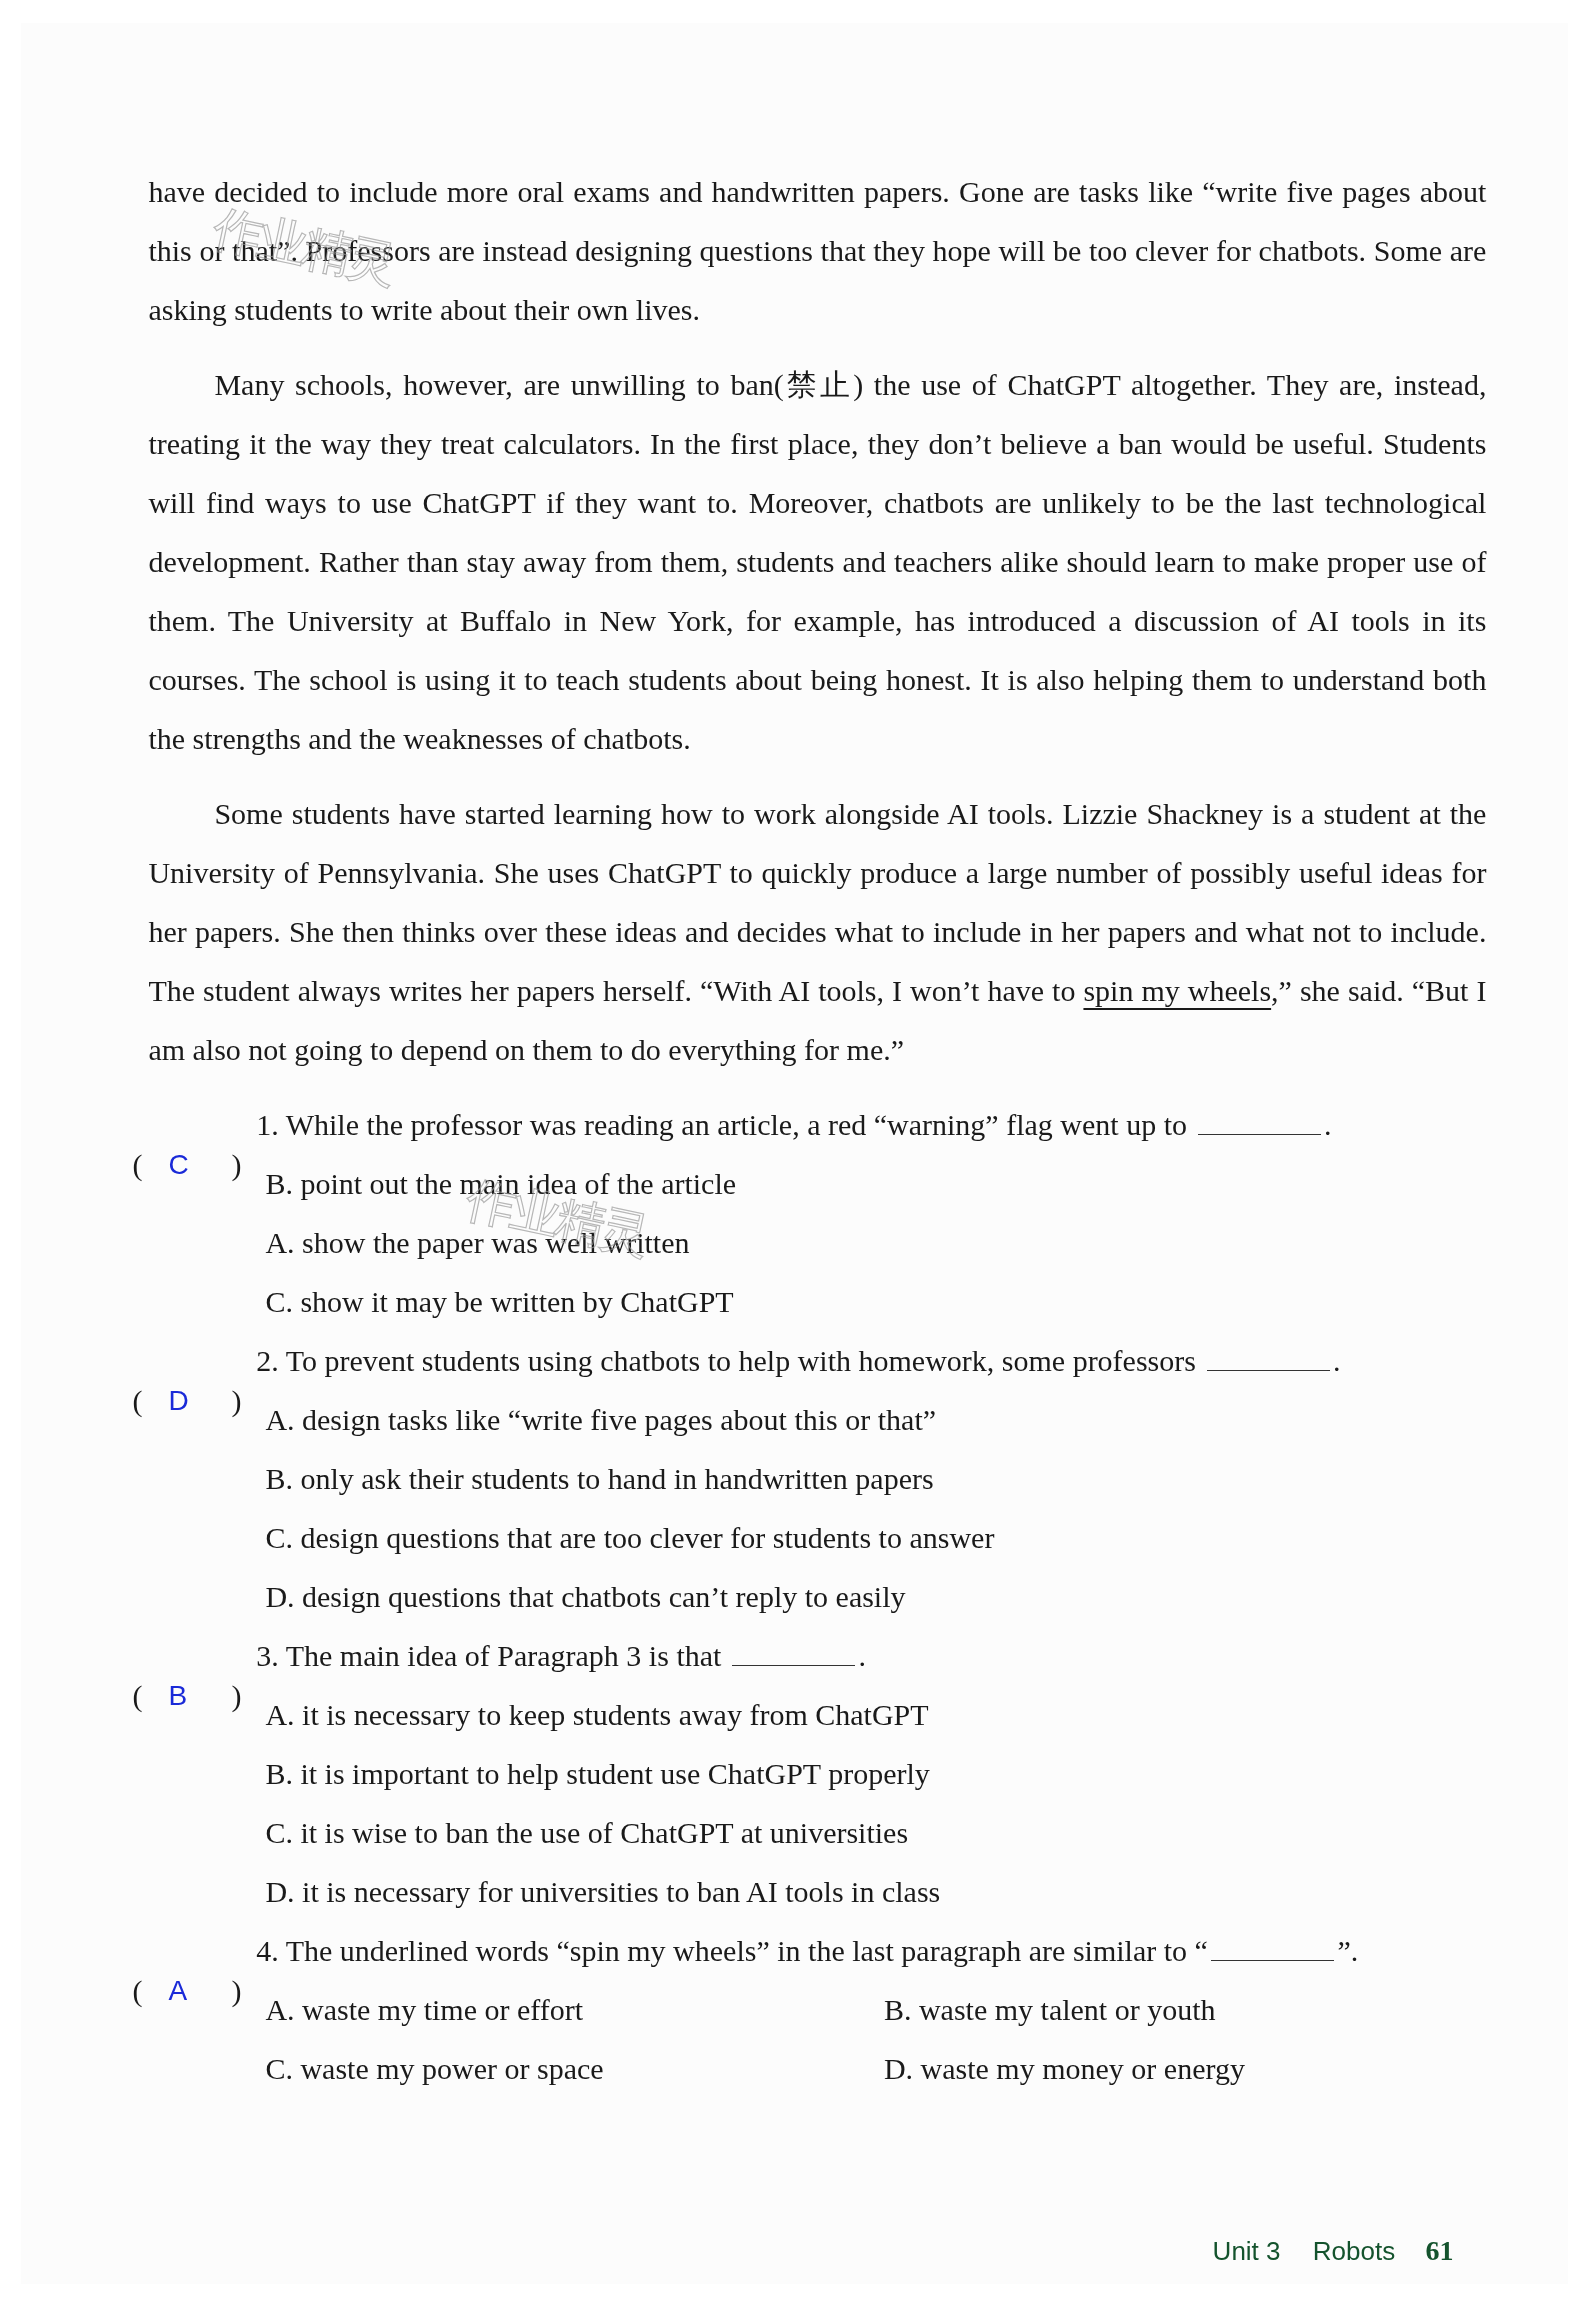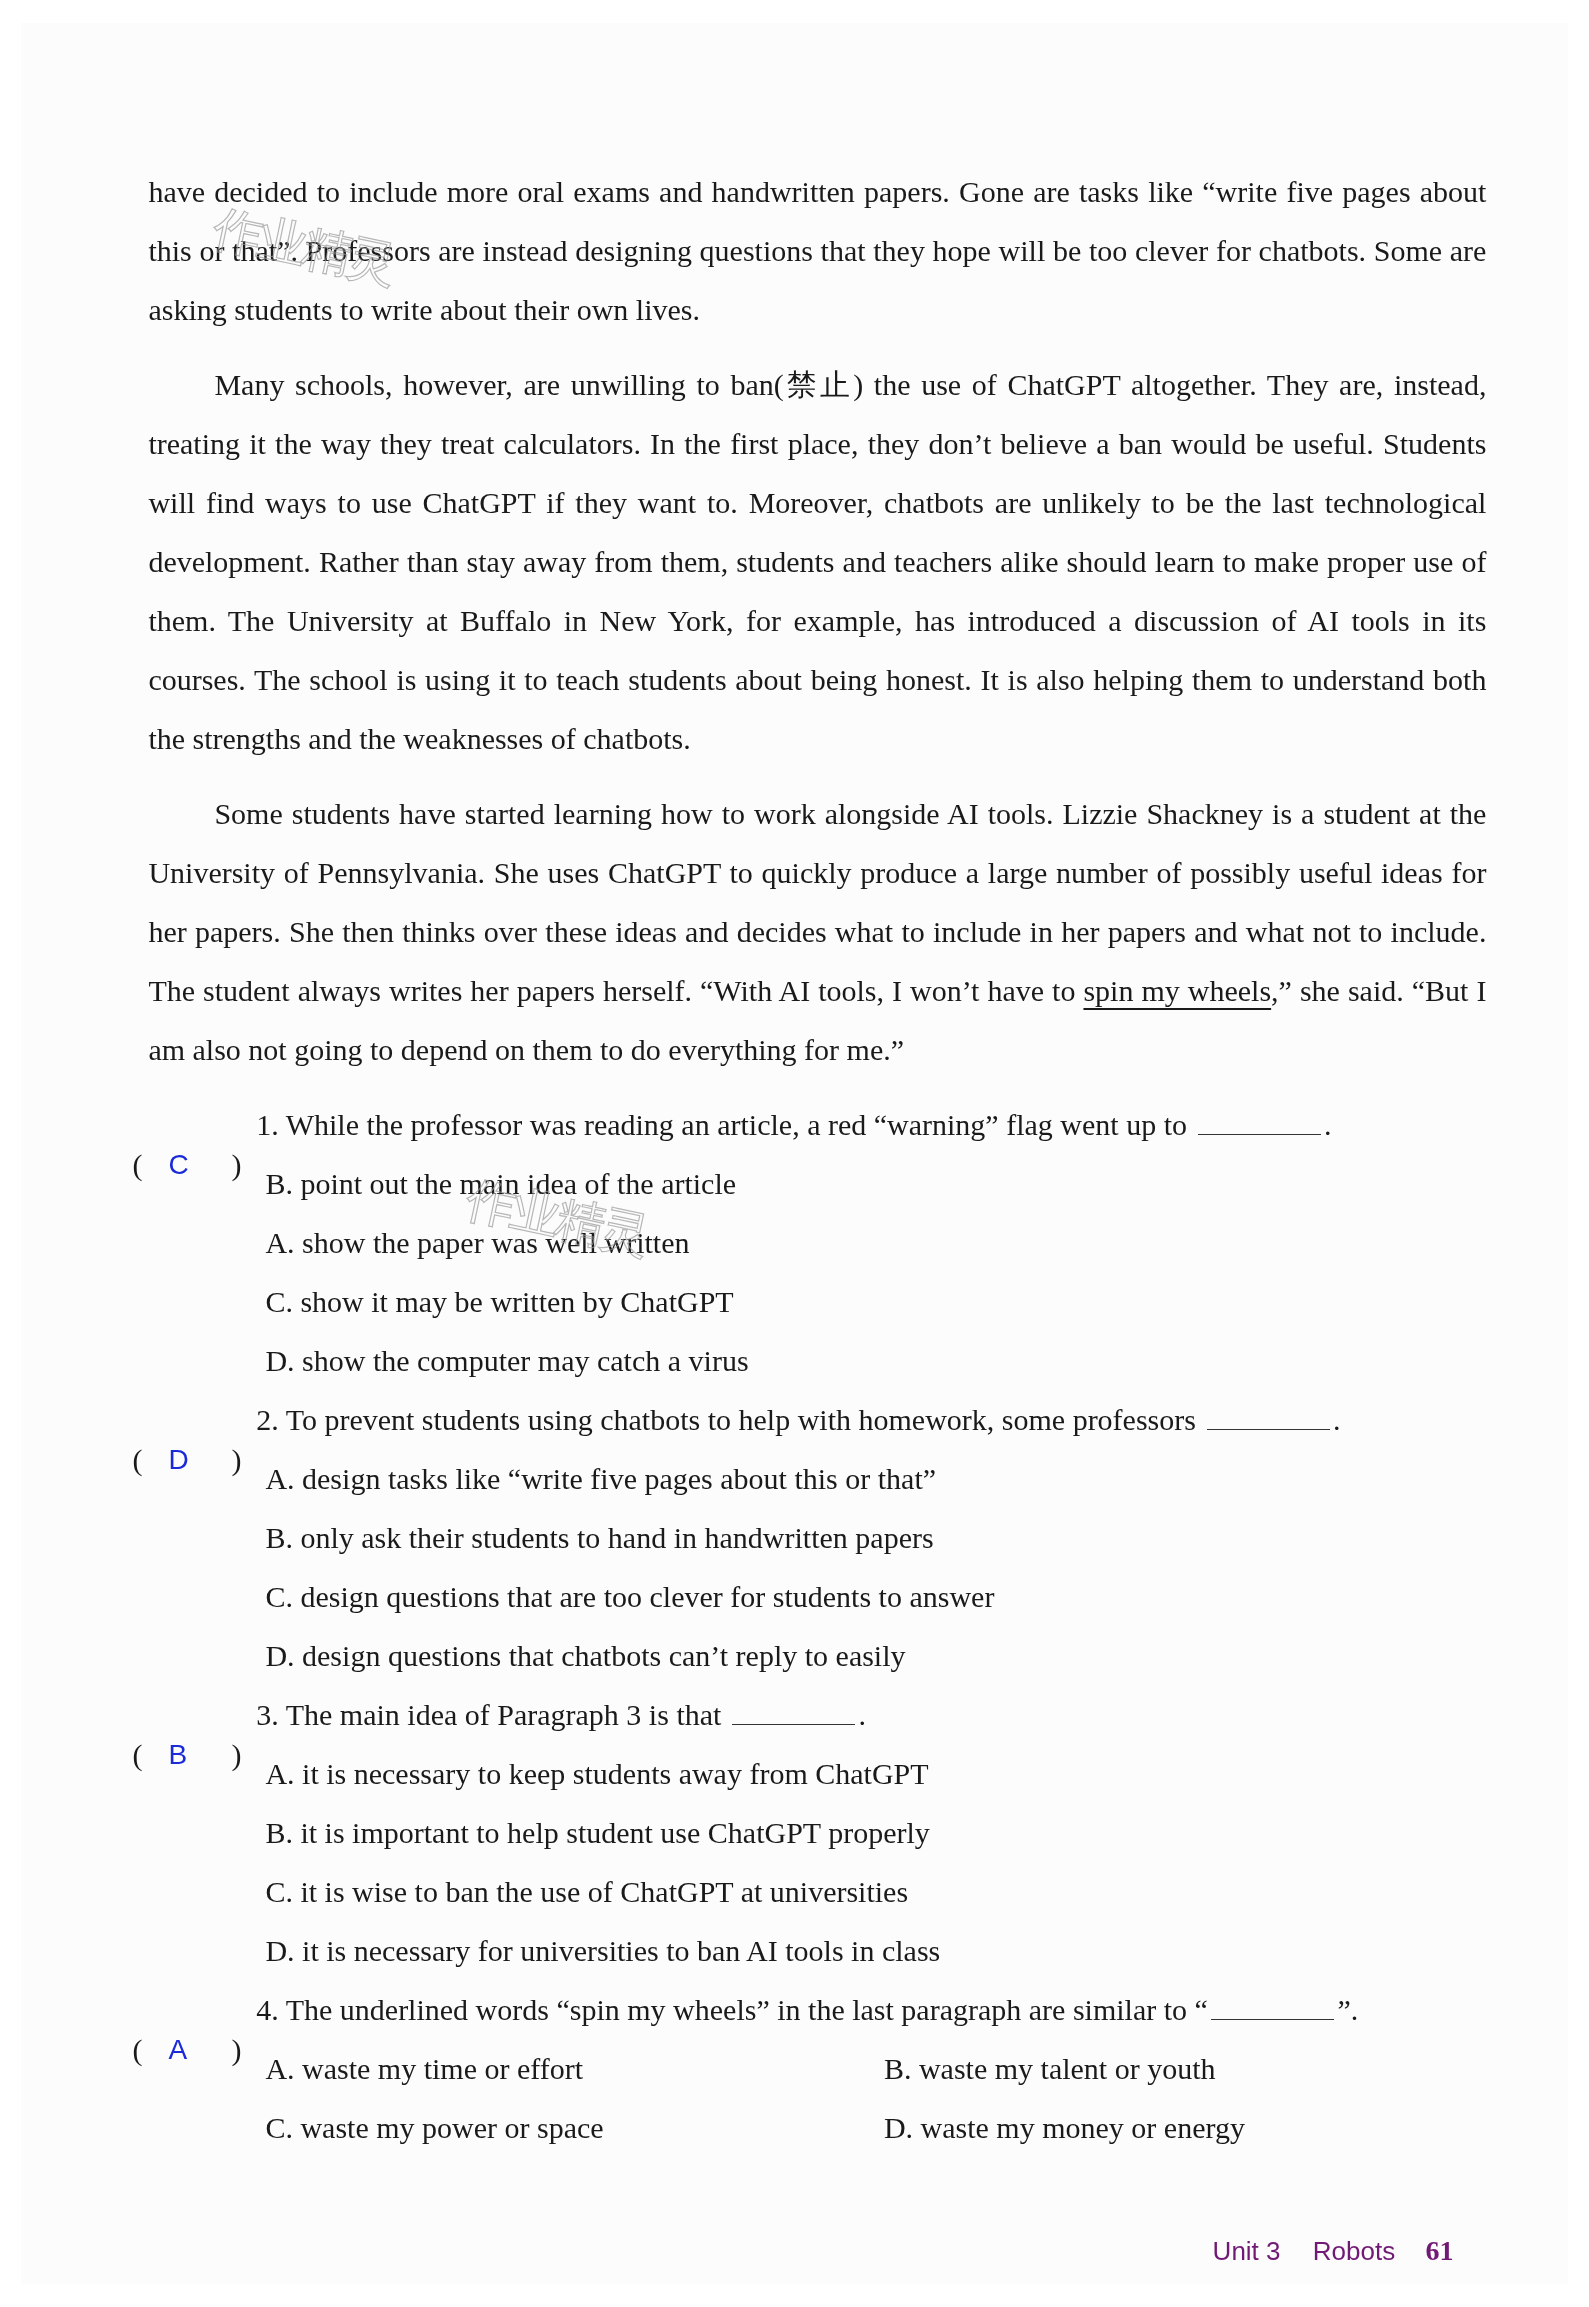--- a/index.html
+++ b/index.html
@@ -13,21 +13,21 @@
   .q { position: relative; margin: 0; white-space: nowrap; }
   .paren { display: inline-block; width: 132px; position: relative; }
   .paren .l { position: absolute; left: 0; }
   .paren .ans { position: absolute; left: 36px; color: #1a2ad8; font-family: "Liberation Sans", sans-serif; font-size: 28px; }
   .paren .r { position: absolute; left: 99px; }
   .qtext { display: inline-block; margin-left: -8.2px; }
   .blank { display: inline-block; width: 123px; border-bottom: 1.6px solid #333; height: 0.8px; vertical-align: baseline; margin: 0 3.3px; }
   .opt { margin: 0 0 0 133px; white-space: nowrap; }
   .opt-row { display: flex; margin-left: 133px; }
   .opt-row .col { width: 630px; white-space: nowrap; }
-  .footer { position: absolute; top: 2212px; right: 115px; font-family: "Liberation Sans", sans-serif; font-size: 26px; color: #701a75; white-space: nowrap; }
+  .footer { position: absolute; top: 2212px; right: 115px; font-family: "Liberation Sans", sans-serif; font-size: 26px; color: #14532d; white-space: nowrap; }
   .footer .unit { margin-right: 25px; }
   .footer .num { font-family: "Liberation Serif", serif; font-weight: bold; margin-left: 23px; font-size: 28px; }
   .watermark { position: absolute; font-family: "DejaVu Sans", sans-serif; font-size: 49px; color: transparent;
                -webkit-text-stroke: 1.2px #9a9a9a; transform: rotate(12deg); opacity: 0.7; letter-spacing: -3.3px; }
 </style>
 </head>
 <body>
 
 <div class="page">
   <div class="content">
@@ -40,21 +40,20 @@
 
     <section>
 
       <div>
         <p class="q">
           <span class="paren"><span class="l">(</span><span class="ans">C</span><span class="r">)</span></span><span class="qtext"><span>1.</span> <span>While the professor was reading an article, a red “warning” flag went up to</span> <span class="blank"></span><span>.</span></span>
         </p>
         <p class="opt">B. point out the main idea of the article</p>
         <p class="opt">A. show the paper was well written</p>
         <p class="opt">C. show it may be written by ChatGPT</p>
-        <p class="opt">D. show the computer may catch a virus</p>
       </div>
 
       <div>
         <p class="q">
           <span class="paren"><span class="l">(</span><span class="ans">D</span><span class="r">)</span></span><span class="qtext"><span>2.</span> <span>To prevent students using chatbots to help with homework, some professors</span> <span class="blank"></span><span>.</span></span>
         </p>
         <p class="opt">A. design tasks like “write five pages about this or that”</p>
         <p class="opt">B. only ask their students to hand in handwritten papers</p>
         <p class="opt">C. design questions that are too clever for students to answer</p>
         <p class="opt">D. design questions that chatbots can’t reply to easily</p>

